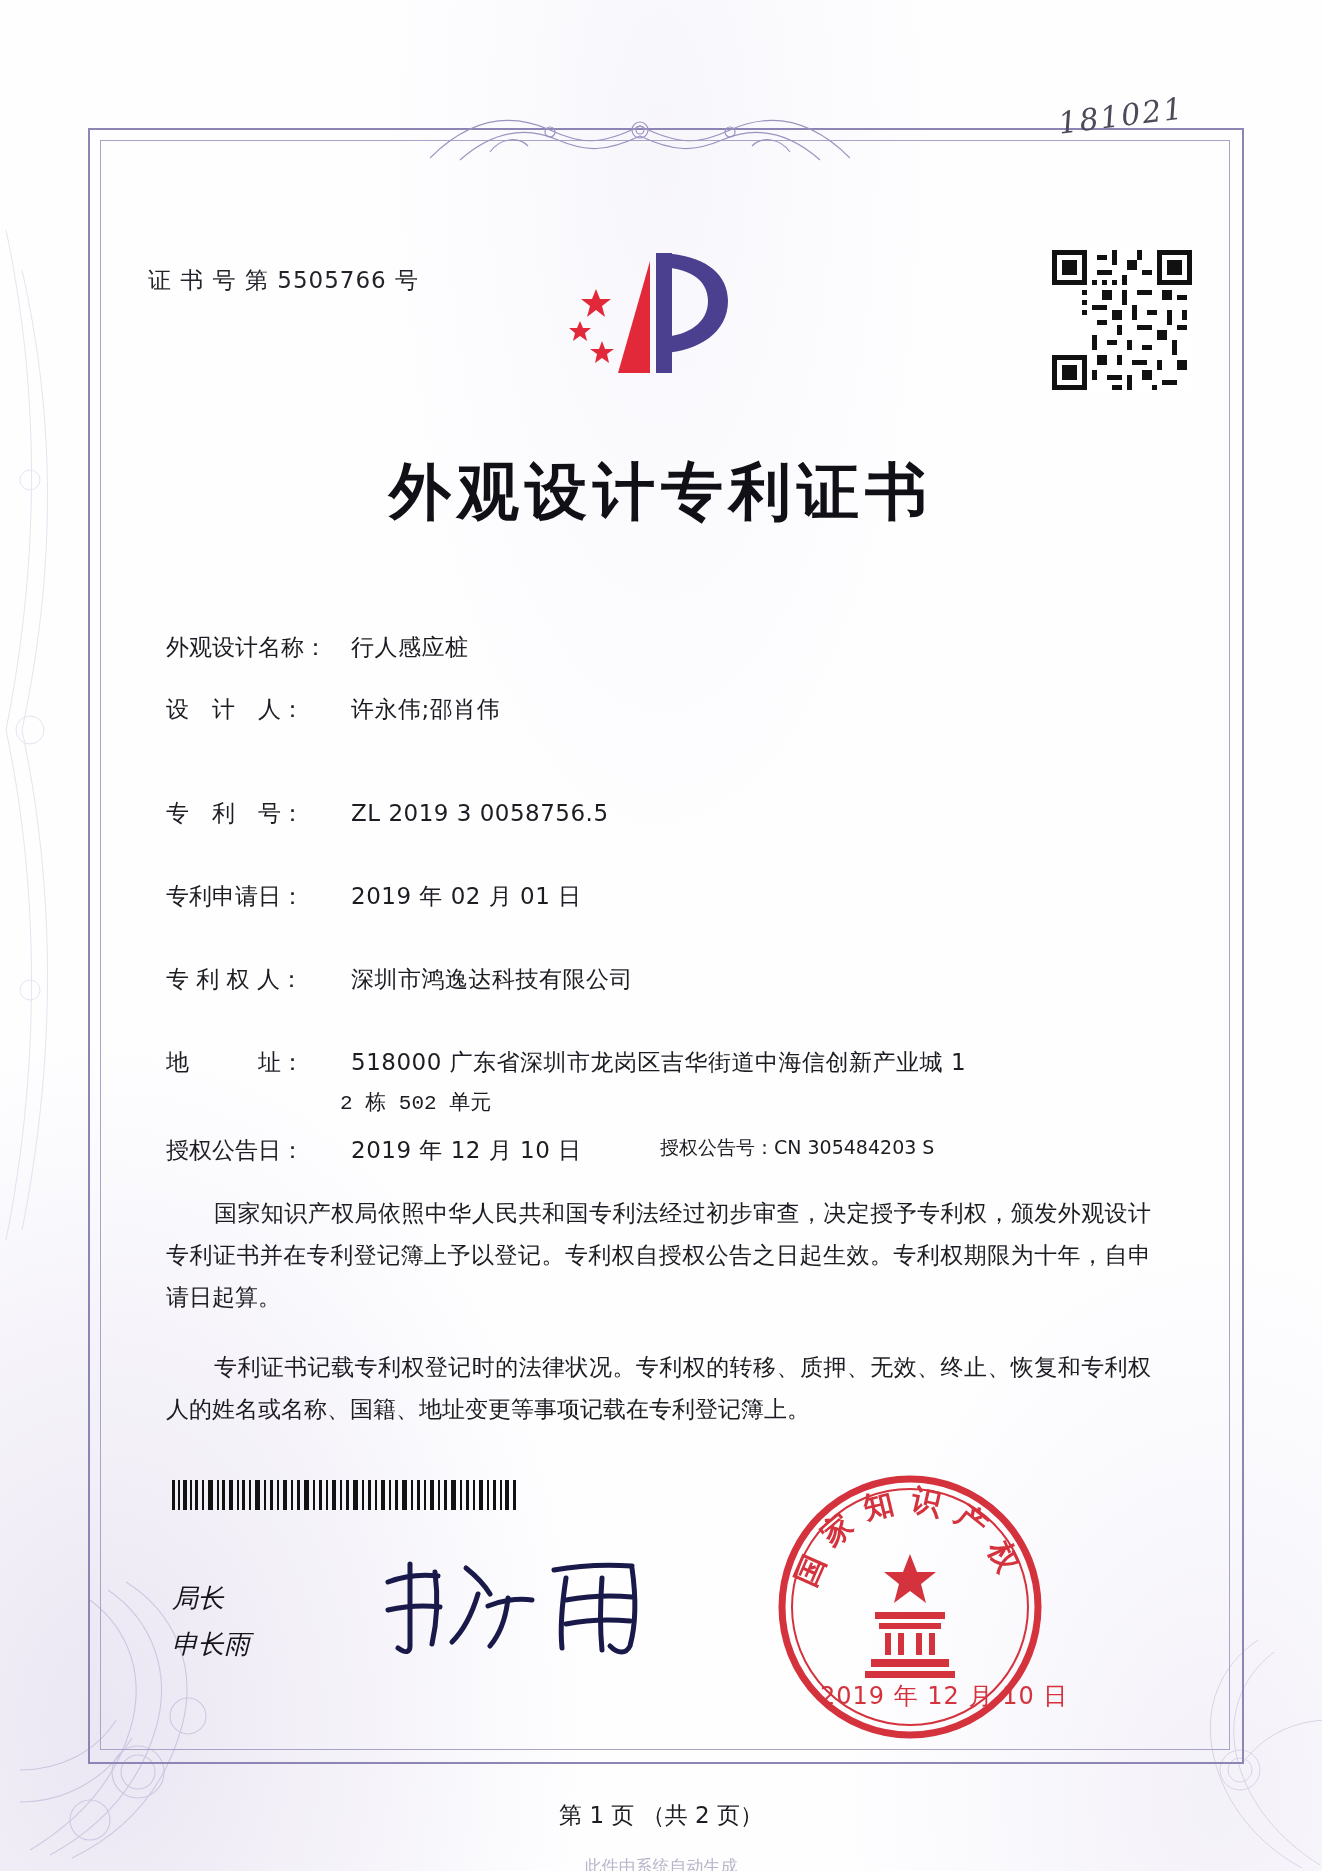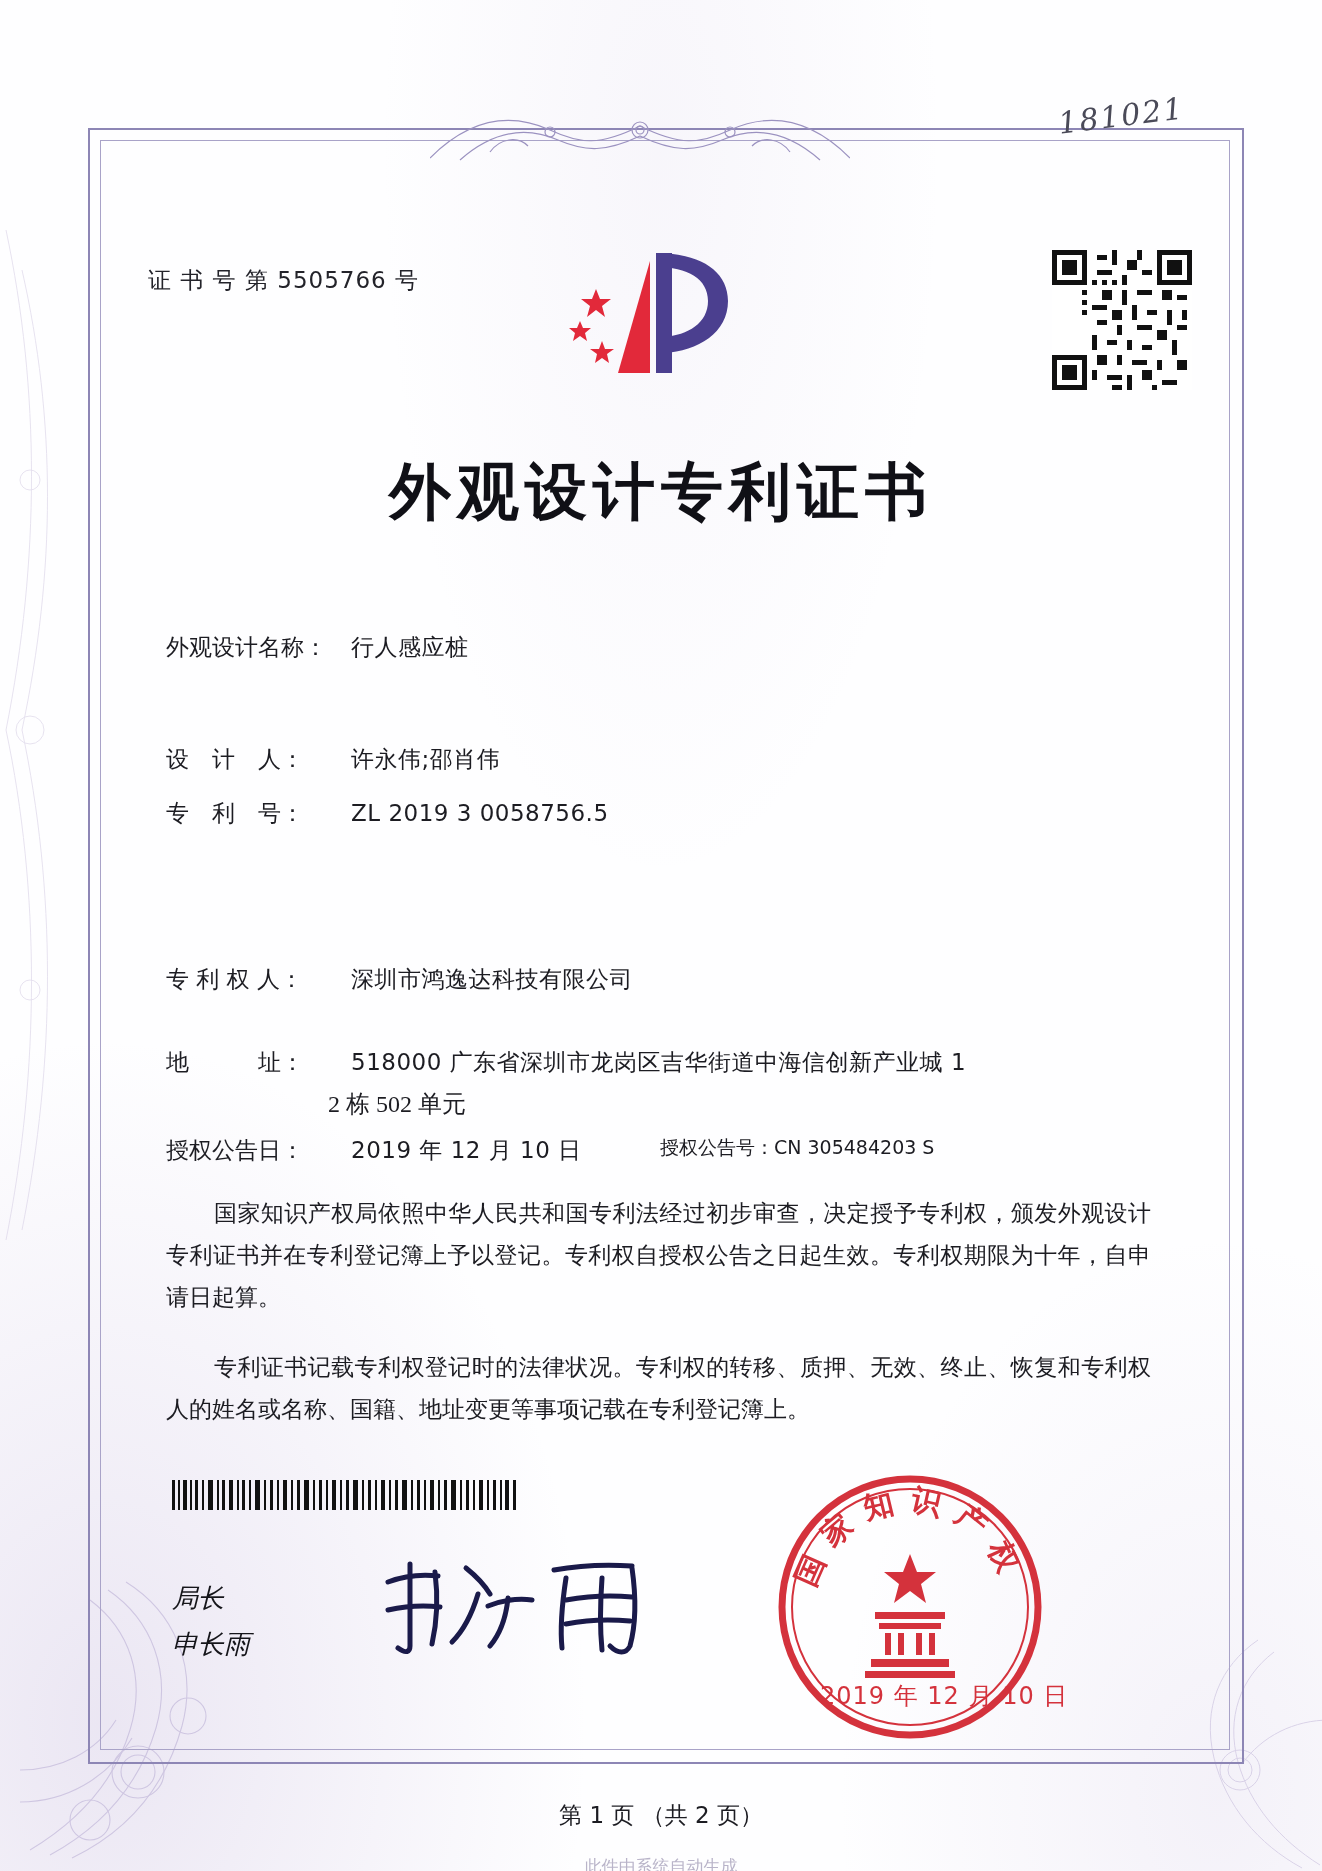--- a/index.html
+++ b/index.html
@@ -102,24 +102,24 @@
   .field .lbl {
     display: inline-block;
     width: 150px;
   }
   .field .val {
     letter-spacing: .5px;
     margin-left: 35px;
   }
   .sub-line {
     position: absolute;
-    left: 328px;
-    font-size: 24px;
+    left: 340px;
+    font-size: 21px;
     color: #1c1c22;
-    font-family: Liberation Serif, serif;
+    font-family: Liberation Mono, monospace;
   }
   #pub-no {
     position: absolute;
     left: 660px;
     font-size: 19px;
     color: #1c1c22;
     font-family: "DejaVu Sans", "Liberation Sans", sans-serif;
     white-space: nowrap;
   }
 
@@ -342,28 +342,31 @@
         <rect x="20" y="27" width="1" height="1"></rect>
     </g>
   </svg>
 
   <div id="title">外观设计专利证书</div>
 
   <div class="field" style="top:632px;">
     <span class="lbl">外观设计名称：</span><span class="val">行人感应桩</span>
   </div>
 
-  <div class="field" style="top:744px;">
+  <div class="field" style="top:694px;">
     <span class="lbl">设　计　人：</span><span class="val">许永伟;邵肖伟</span>
   </div>
 
   <div class="field" style="top:798px;">
     <span class="lbl">专　利　号：</span><span class="val">ZL 2019 3 0058756.5</span>
   </div>
 
+  <div class="field" style="top:881px;">
+    <span class="lbl">专利申请日：</span><span class="val">2019 年 02 月 01 日</span>
+  </div>
 
   <div class="field" style="top:964px;">
     <span class="lbl">专 利 权 人：</span><span class="val">深圳市鸿逸达科技有限公司</span>
   </div>
 
   <div class="field" style="top:1047px;">
     <span class="lbl">地　　　址：</span><span class="val">518000 广东省深圳市龙岗区吉华街道中海信创新产业城 1</span>
   </div>
   <div class="sub-line" style="top:1088px;">2 栋 502 单元</div>
 

